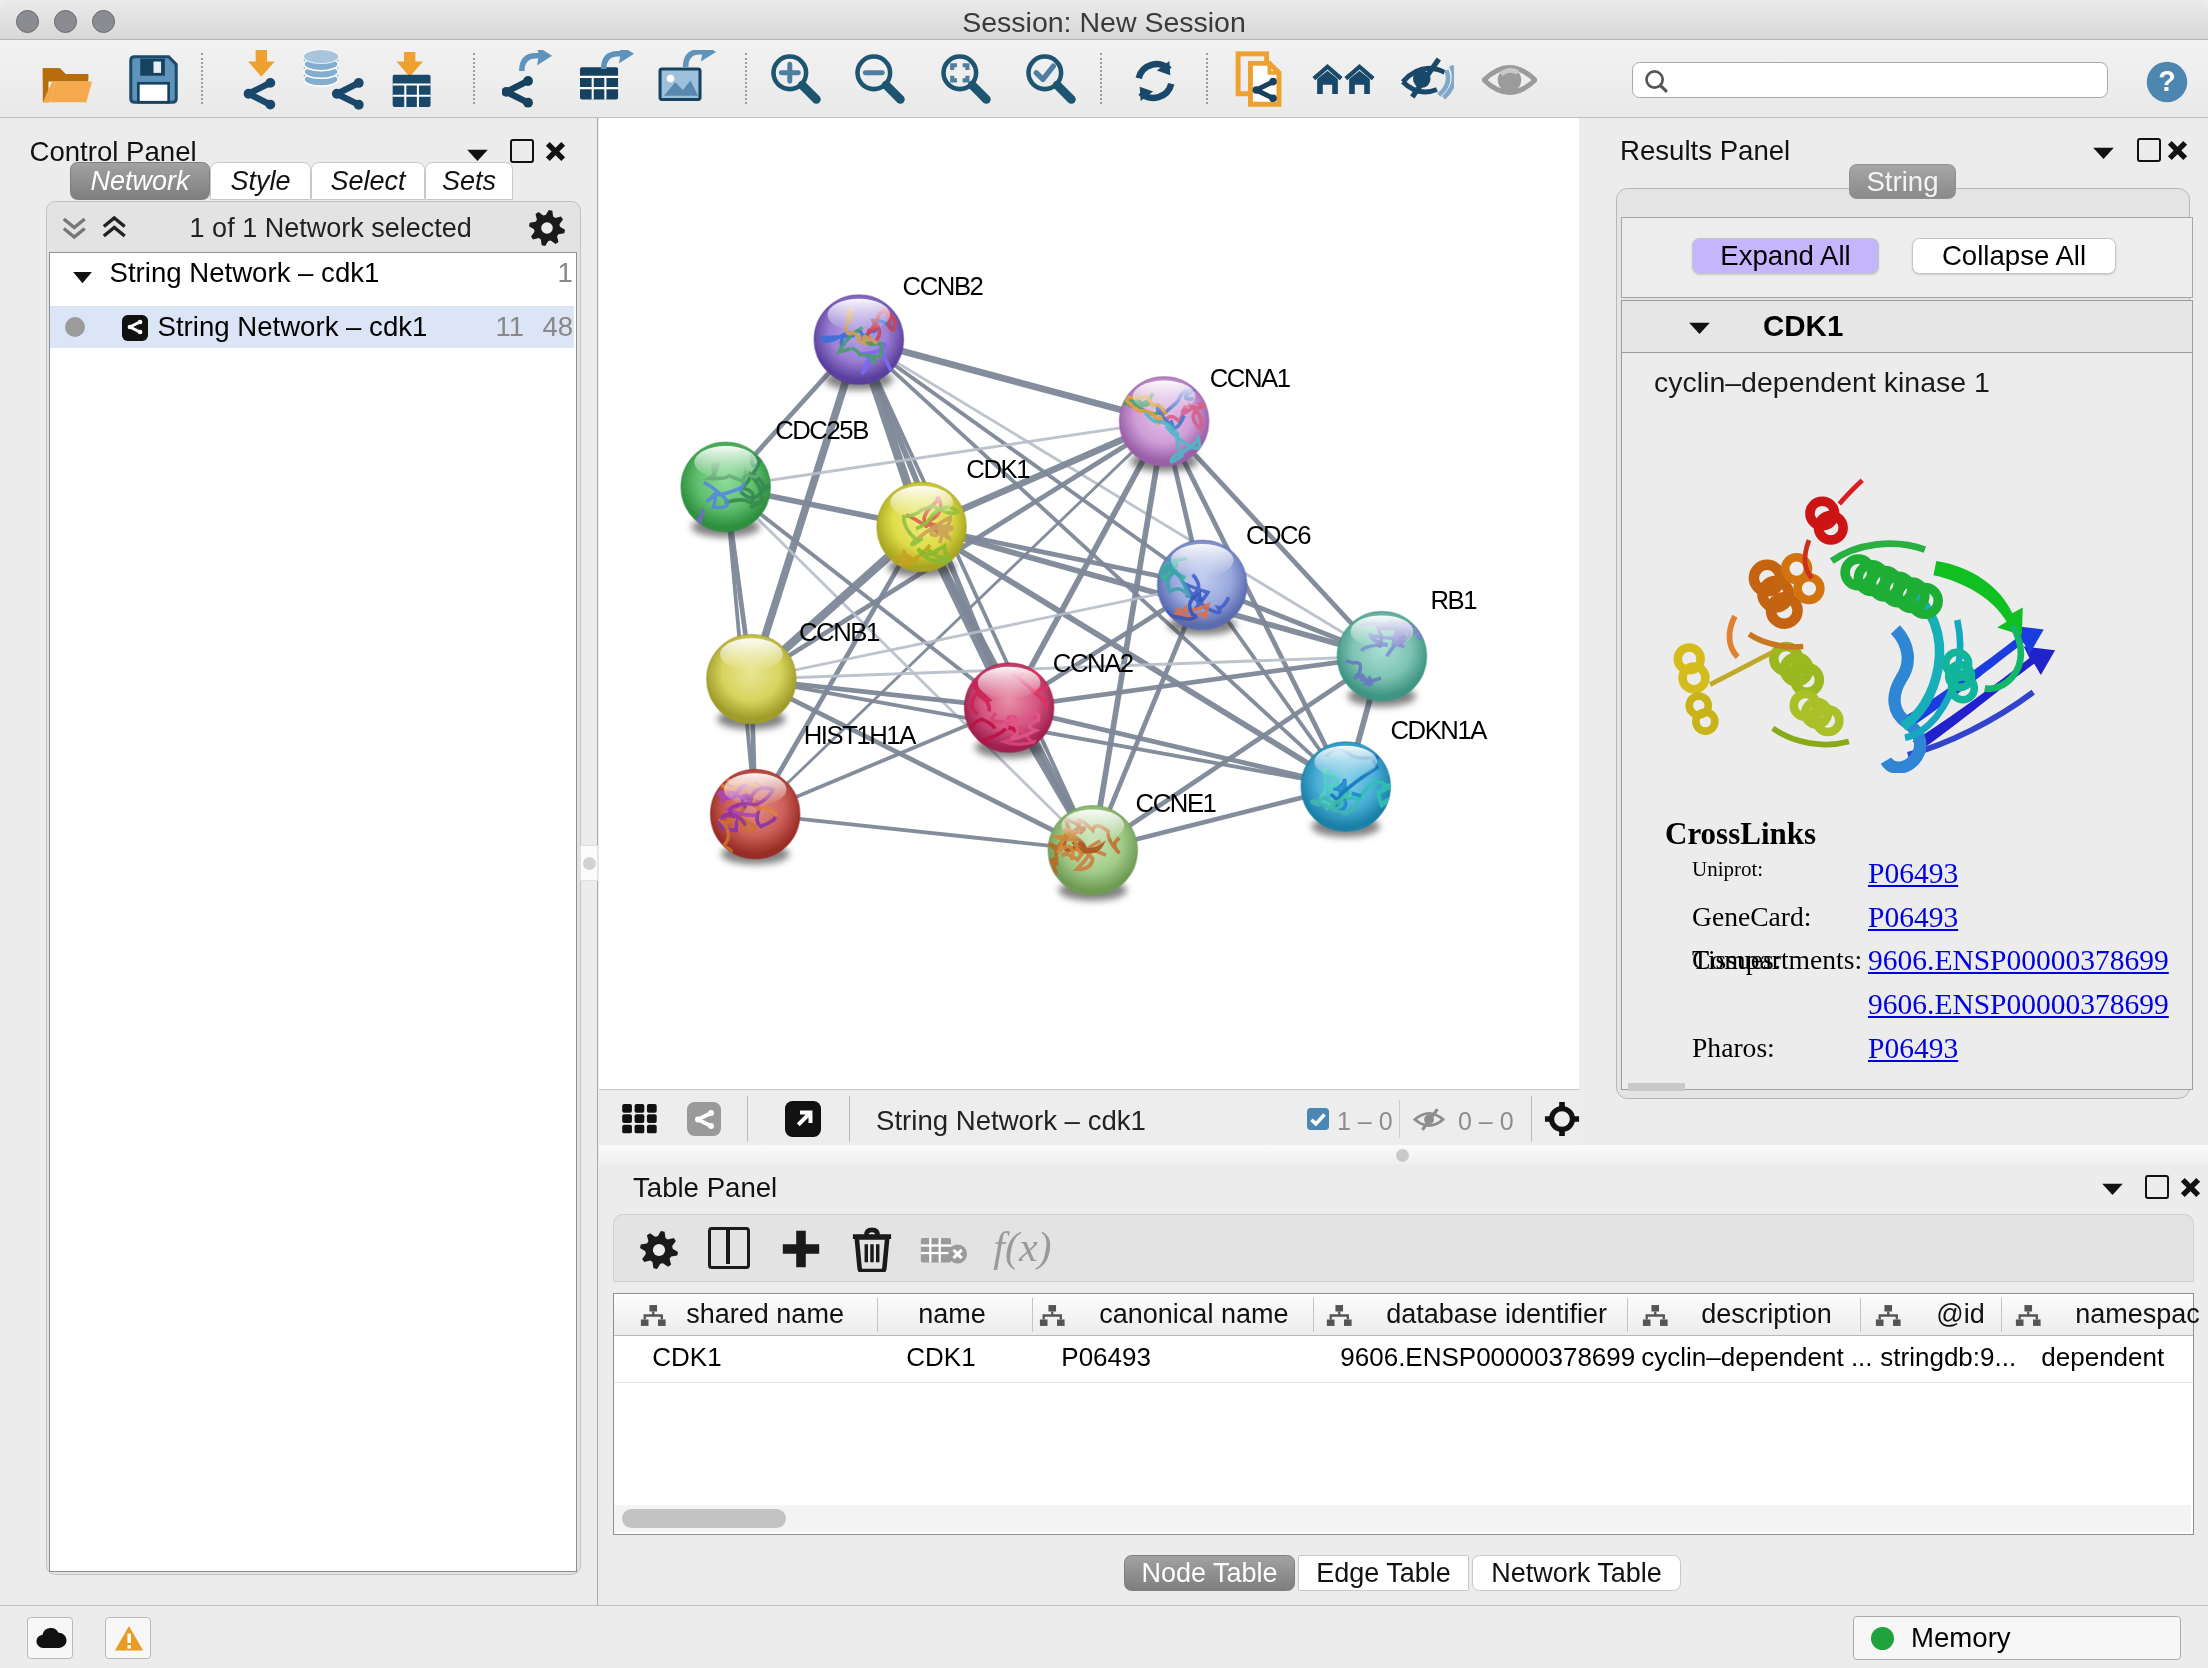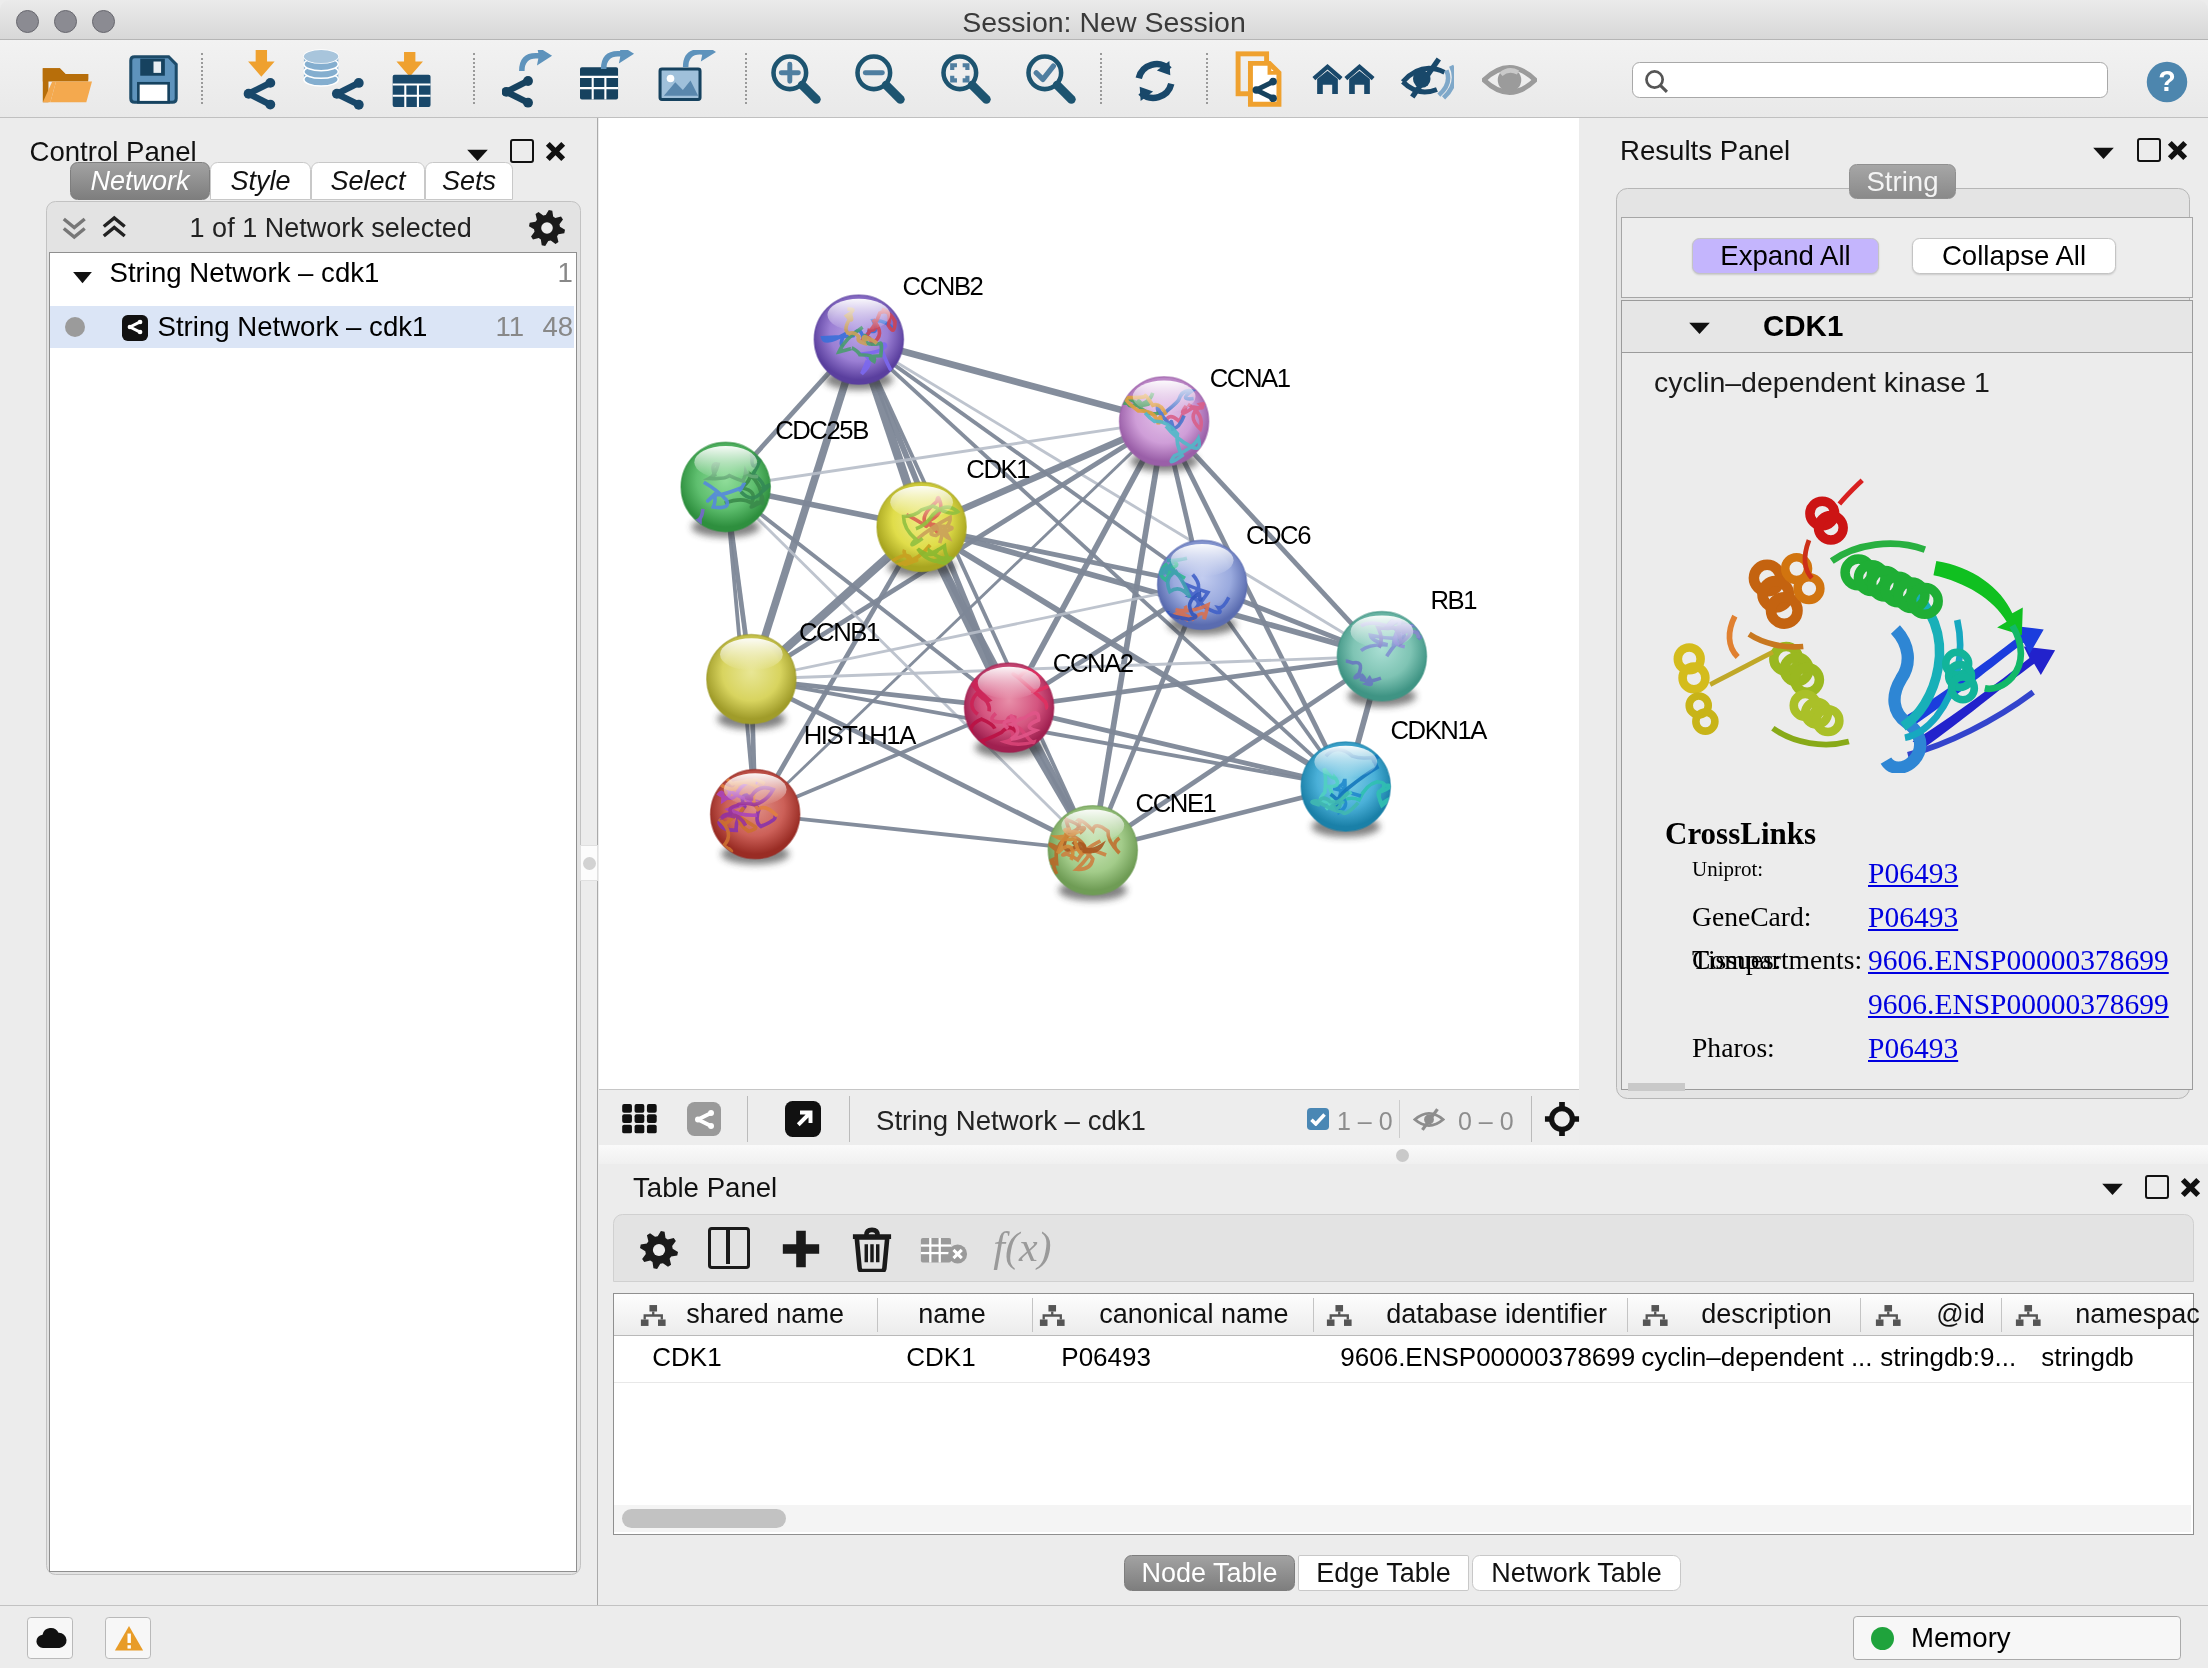--- a/index.html
+++ b/index.html
@@ -731,21 +731,21 @@
       <div class="thsep" style="left:699px"></div>
       <div class="thsep" style="left:1013px"></div>
       <div class="thsep" style="left:1246px"></div>
       <div class="thsep" style="left:1387px"></div>
       <div class="td" style="left:38px;top:48px;font-size:26px">CDK1</div>
       <div class="td" style="left:292px;top:48px;font-size:26px">CDK1</div>
       <div class="td" style="left:447px;top:48px;font-size:26px">P06493</div>
       <div class="td" style="left:726px;top:48px;font-size:26px">9606.ENSP00000378699</div>
       <div class="td" style="left:1027px;top:48px;font-size:26px">cyclin–dependent ...</div>
       <div class="td" style="left:1266px;top:48px;font-size:26px">stringdb:9...</div>
-      <div class="td" style="left:1427px;top:48px;font-size:26px">stringdb</div>
+      <div class="td" style="left:1427px;top:48px;font-size:26px">dependent</div>
       <div class="abs" style="left:0px;top:88px;width:100%;height:0;border-top:1px solid #e8e8e8"></div>
       <div class="abs" style="left:0px;top:211px;width:1577px;height:27px;background:#f4f4f4">
         <div class="abs" style="left:7.6px;top:3.8px;width:164px;height:19px;background:#c2c2c2;border-radius:9.5px"></div>
       </div>
     </div>
     <div id="tbtns">
       <div class="tbtn" style="left:525px;width:171px;background:linear-gradient(#a2a2a2,#7e7e7e);color:#fff;border-color:#7e7e7e;border-radius:7.6px">Node Table</div>
       <div class="tbtn" style="left:699px;width:171px;border-radius:1.9px">Edge Table</div>
       <div class="tbtn" style="left:873px;width:209px;border-radius:7.6px">Network Table</div>
     </div>

